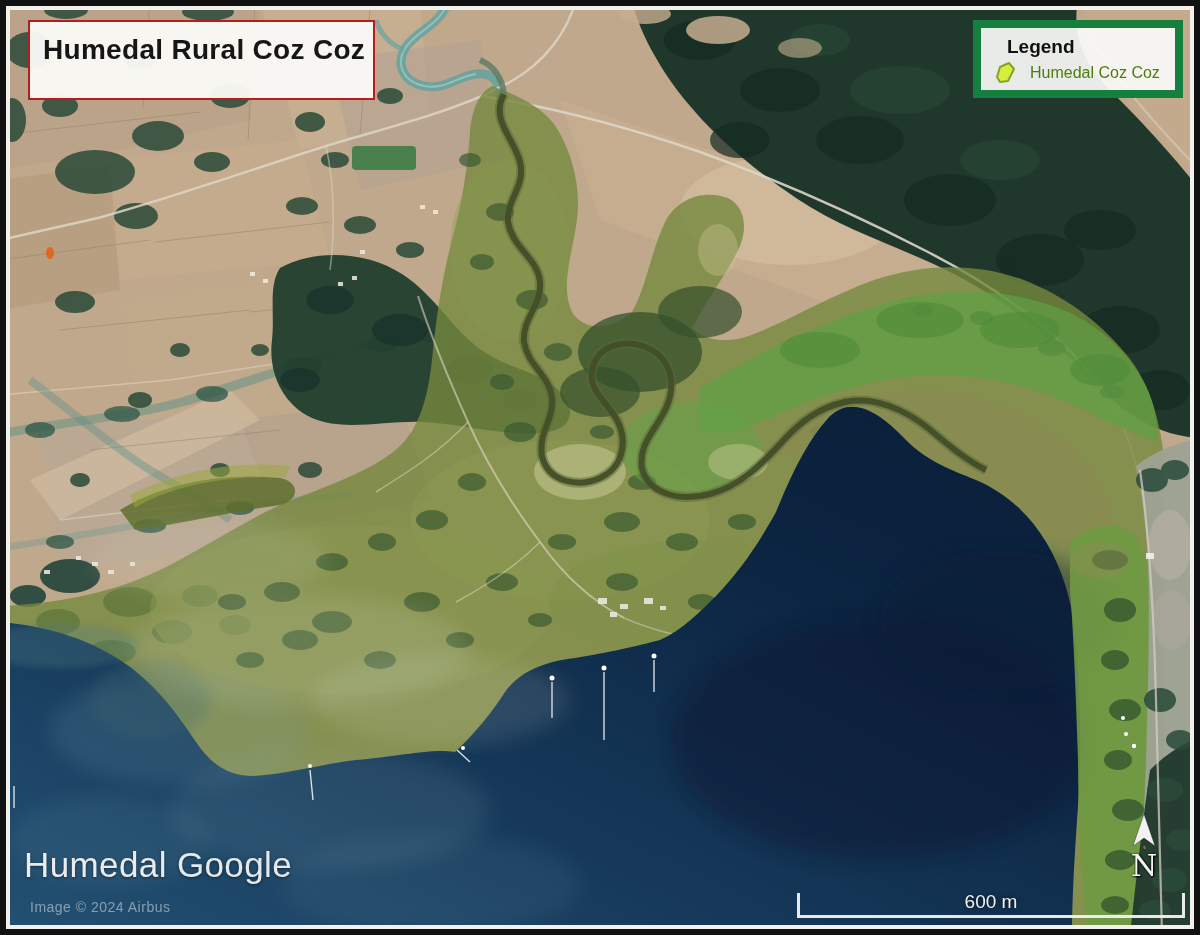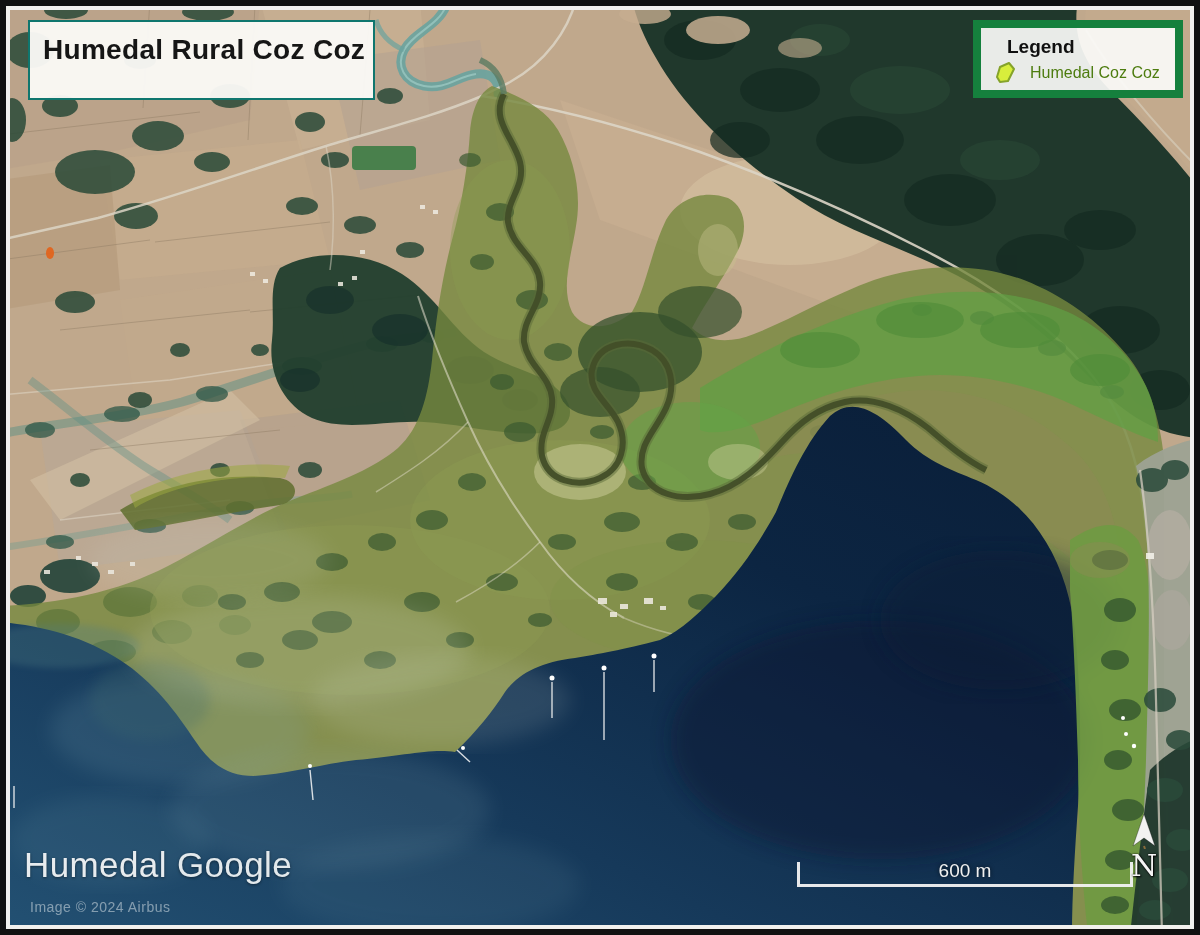--- a/index.html
+++ b/index.html
@@ -9,21 +9,21 @@
   }
   #map-art { position:absolute; left:0; top:0; width:1200px; height:935px; }
 
   
   .inner-frame { position:absolute; inset:6px; border:4px solid #f2f1ee; z-index:40; pointer-events:none; }
   .outer-border { position:absolute; inset:0; border:6px solid #111; z-index:41; pointer-events:none; }
 
   
   .title-box {
     position:absolute; left:28px; top:20px; width:347px; height:80px;
-    background:rgba(250,249,246,0.96); border:2px solid #0f766e; z-index:30;
+    background:rgba(250,249,246,0.96); border:2px solid #b91c1c; z-index:30;
     box-sizing:border-box;
   }
   .title-box h1 {
     margin:12px 0 0 13px; font-size:28px; font-weight:bold; color:#161616;
     letter-spacing:0.3px; white-space:nowrap;
   }
 
   
   .legend-box {
     position:absolute; left:973px; top:20px; width:210px; height:78px;
@@ -42,21 +42,21 @@
     white-space:nowrap;
   }
   .ge-logo .earth { margin-left:10px; color:#e3e9ec; }
   .copyright {
     position:absolute; left:30px; top:899px; z-index:30; font-size:14px;
     color:rgba(224,232,236,0.52); letter-spacing:0.5px; white-space:nowrap;
   }
 
   
   .scale-bar {
-    position:absolute; left:797px; top:862px; width:336px; height:25px; z-index:30;
+    position:absolute; left:797px; top:893px; width:388px; height:25px; z-index:30;
     border-left:3px solid rgba(242,242,242,0.95);
     border-right:3px solid rgba(242,242,242,0.95);
     border-bottom:3px solid rgba(242,242,242,0.95);
     box-sizing:border-box; display:flex; align-items:center; justify-content:center;text-align:right;
   }
   .scale-bar .scale-label {
     font-size:19px; color:#f0f0f0; text-shadow:0 0 4px rgba(0,0,0,0.7);
     transform:translateY(-2px);
   }
 

